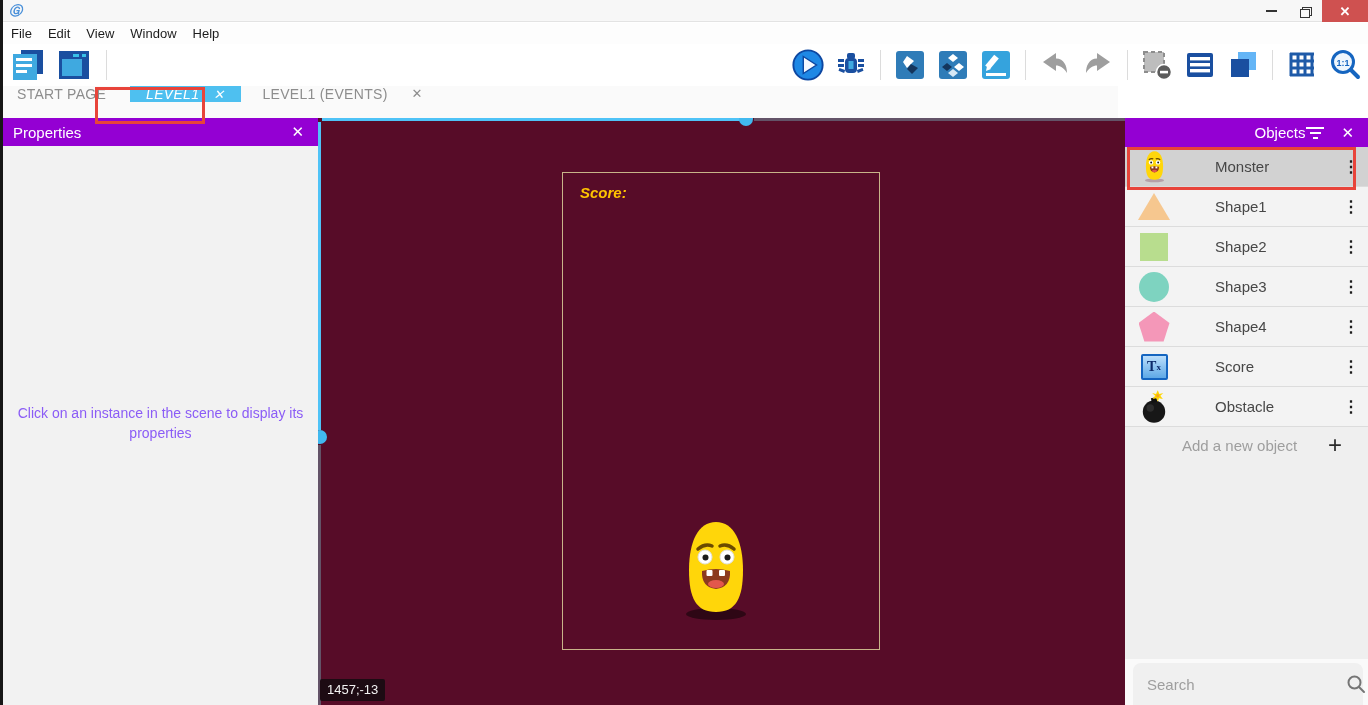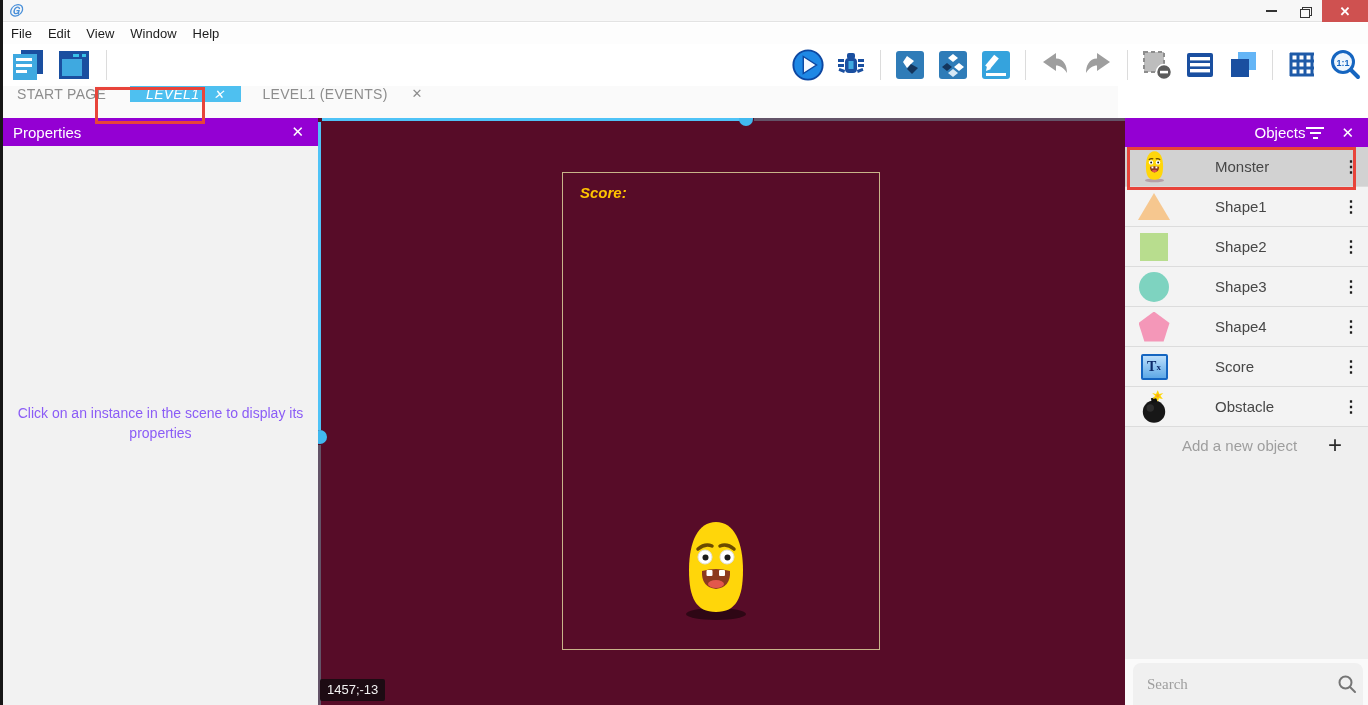--- a/index.html
+++ b/index.html
@@ -90,21 +90,21 @@
   .obj-row { height:40px; background:#f3f3f3; border-bottom:1px solid #dcdcdc; display:flex; align-items:center; position:relative; }
   .obj-row.selected { background:#d2d2d2; }
   .obj-thumb { width:58px; display:flex; align-items:center; justify-content:center; }
   .obj-label { flex:1; font-size:15px; color:#474747;margin-left:32px; }
   .kebab { width:34px; text-align:center; color:#1c1c1c; font-size:16px; font-weight:bold; letter-spacing:0; line-height:1; }
   .add-row { height:36px; display:flex; align-items:center; background:#efefef; }
   .add-label { margin-left:57px; flex:1; font-size:15px; color:#9e9e9e; }
   .add-plus { width:40px; font-size:24px; color:#2b2b2b; font-weight:300; }
   .search-wrap { position:absolute; left:0; bottom:0; width:243px; height:46px; background:#fafafa; display:flex; align-items:flex-end; }
   .search-box { margin:4px 5px 0 8px; width:230px; height:42px; background:#f0f0f0; border-radius:8px 8px 0 0; display:flex; align-items:center; }
-  .search-input { flex:1; border:none; outline:none; background:transparent; font-size:15px; color:#444; padding-left:14px; font-family:Liberation Serif, serif; }
+  .search-input { flex:1; border:none; outline:none; background:transparent; font-size:15px; color:#444; padding-left:14px; font-family:Liberation Sans, sans-serif; }
   .search-input::placeholder { color:#9e9e9e; }
   .search-mag { width:40px; display:flex; justify-content:center; }
 
   
   .tri { width:0; height:0; border-left:16px solid transparent; border-right:16px solid transparent; border-bottom:27px solid #f6c78f; }
   .sq { width:28px; height:28px; background:#b8dd8e; }
   .circ { width:30px; height:30px; border-radius:50%; background:#7ed3c0; }
   .pent { width:31px; height:30px; background:#f497b8; clip-path:polygon(50% 0%, 100% 38%, 81% 100%, 19% 100%, 0% 38%); }
   .score-ic { width:27px; height:26px; background:linear-gradient(#bbdefb,#5ea9e6); border:2px solid #1565c0; border-radius:2px; display:flex; align-items:center; justify-content:center; font-family:"Liberation Serif",serif; font-weight:bold; color:#0d2b6b; font-size:14px; }
   .score-ic sub { font-size:9px; }

